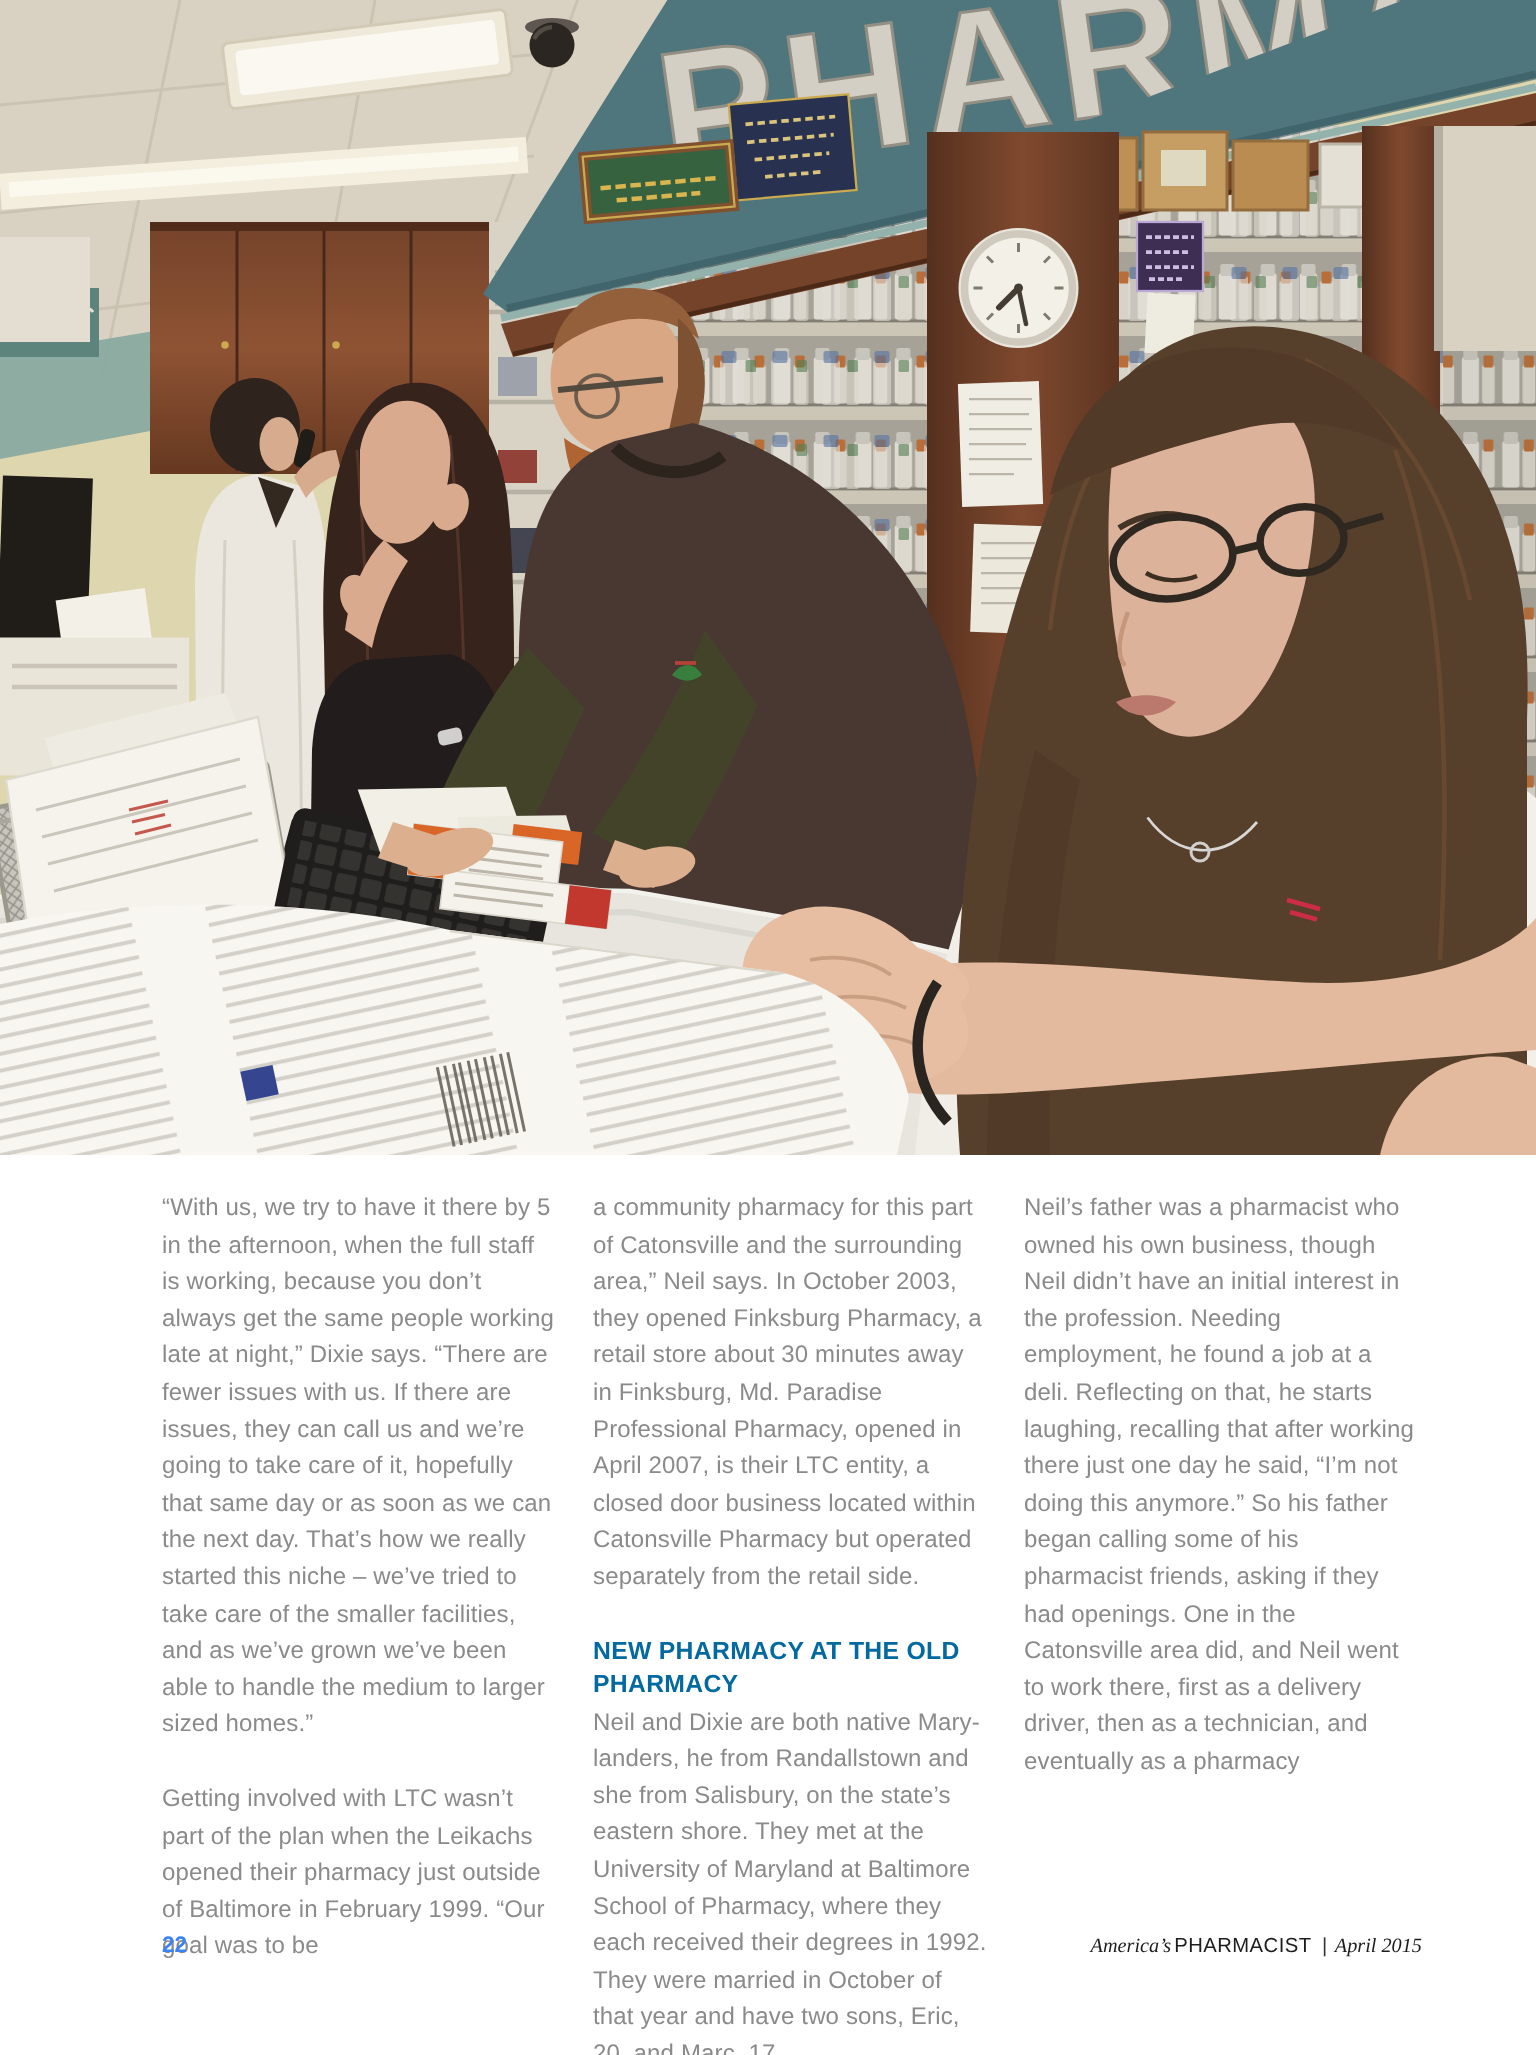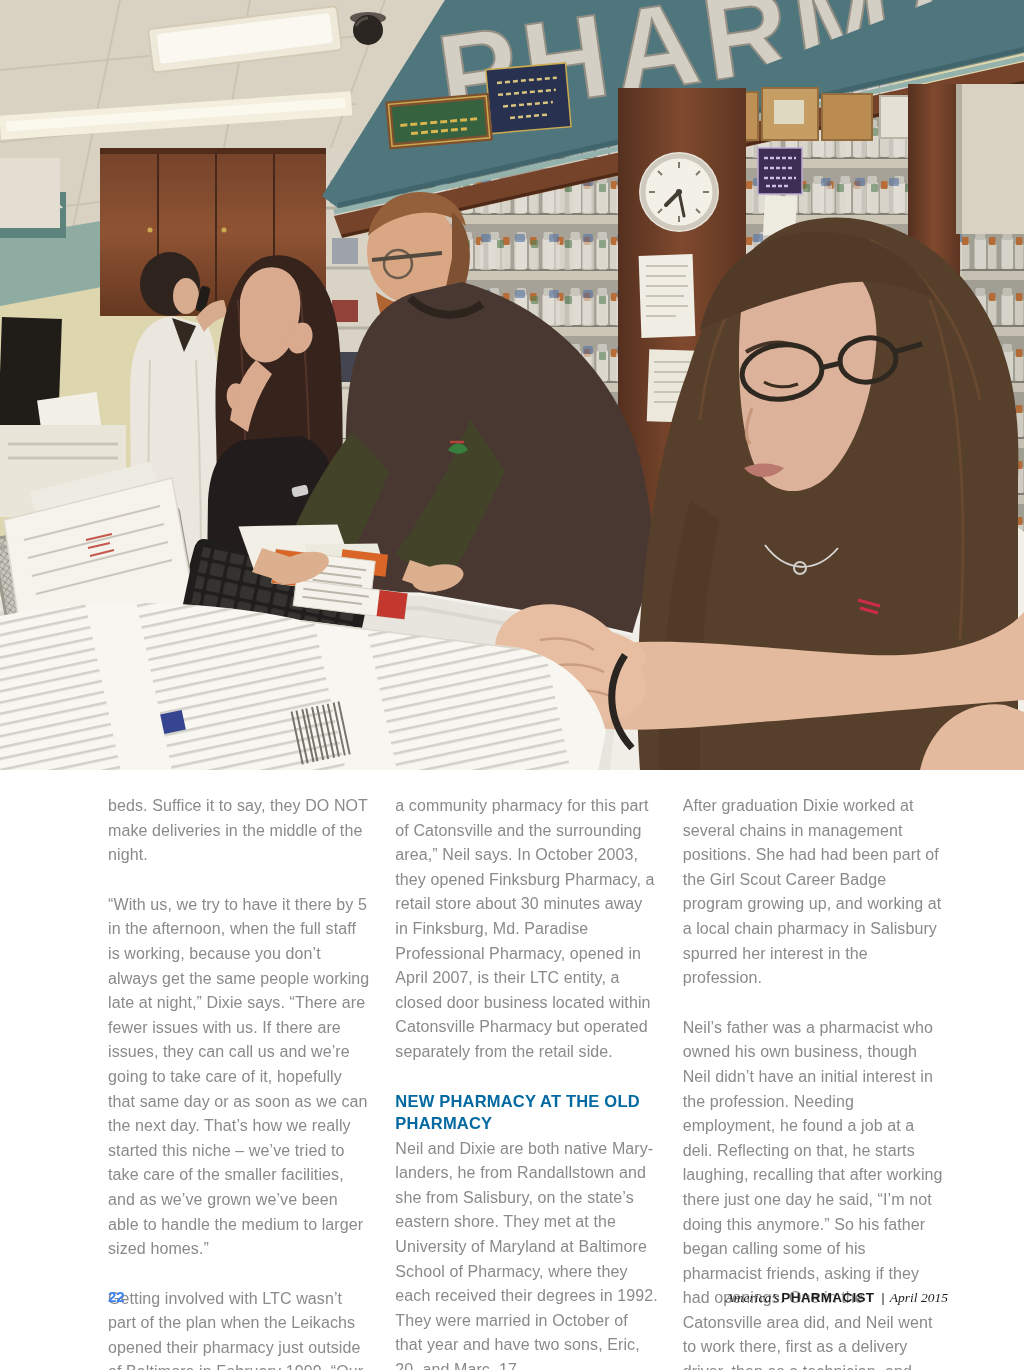--- a/index.html
+++ b/index.html
@@ -10,21 +10,21 @@
   .article{position:absolute;top:794px;left:108px;width:838px;display:flex;gap:24px;
            color:#8a8a8a;font-size:16px;line-height:24.6px;letter-spacing:.1px}
   .article .col{flex:1;min-width:0}
   .article p{margin:0 0 25px}
   .article h3{font-size:16.5px;line-height:22px;color:#0369a1;margin:0 0 3px;letter-spacing:.2px;font-weight:bold}
   footer{position:absolute;top:1288px;left:108px;right:76px;display:flex;
          justify-content:space-between;align-items:baseline}
   .pagenum{font-weight:bold;font-size:15px;color:#3b82f6}
   .credit{font-size:13.5px;color:#1d1d1d;white-space:nowrap}
   .credit em{font-family:"Liberation Serif",serif;}
-  .credit b{font-weight:bold;letter-spacing:.3px;margin:0 2px}
+  .credit b{font-weight:normal;letter-spacing:.3px;margin:0 2px}
   .credit .sep{margin:0 5px;color:#333;font-weight:normal}
 </style>
 </head>
 <body>
 
 <div class="photo-wrap">
 <svg width="1024" height="770" viewBox="0 0 1024 770" xmlns="http://www.w3.org/2000/svg">
   <defs>
     <linearGradient id="wood" x1="0" y1="0" x2="1" y2="0">
       <stop offset="0" stop-color="#4e2817"></stop>
@@ -335,31 +335,29 @@
       <path d="M300 620 L520 648" stroke="#dad7cd" stroke-width="3"></path>
     </g>
   </g>
 
   <rect width="1024" height="770" fill="#f4e0c0" opacity="0.05"></rect>
 </svg>
 </div>
 
 <div class="article">
   <div class="col">
-    <p>beds. Suffice it to say, they DO NOT make deliveries in the middle of the night.</p>
     <p>“With us, we try to have it there by 5 in the afternoon, when the full staff is working, because you don’t always get the same people working late at night,” Dixie says. “There are fewer issues with us. If there are issues, they can call us and we’re going to take care of it, hopefully that same day or as soon as we can the next day. That’s how we really started this niche – we’ve tried to take care of the smaller facilities, and as we’ve grown we’ve been able to handle the medium to larger sized homes.”</p>
     <p>Getting involved with LTC wasn’t part of the plan when the Leikachs opened their pharmacy just outside of Baltimore in February 1999. “Our goal was to be</p>
   </div>
   <div class="col">
     <p>a community pharmacy for this part of Catonsville and the surrounding area,” Neil says. In October 2003, they opened Finksburg Pharmacy, a retail store about 30 minutes away in Finksburg, Md. Paradise Professional Pharmacy, opened in April 2007, is their LTC entity, a closed door business located within Catonsville Pharmacy but operated separately from the retail side.</p>
     <h3>NEW PHARMACY AT THE OLD PHARMACY</h3>
     <p>Neil and Dixie are both native Mary­landers, he from Randallstown and she from Salisbury, on the state’s east­ern shore. They met at the University of Maryland at Baltimore School of Pharmacy, where they each received their degrees in 1992. They were mar­ried in October of that year and have two sons, Eric, 20, and Marc, 17.</p>
   </div>
   <div class="col">
-    <p>After graduation Dixie worked at sev­eral chains in management positions. She had had been part of the Girl Scout Career Badge program growing up, and working at a local chain phar­macy in Salisbury spurred her interest in the profession.</p>
     <p>Neil’s father was a pharmacist who owned his own business, though Neil didn’t have an initial interest in the profession. Needing employment, he found a job at a deli. Reflecting on that, he starts laughing, recalling that after working there just one day he said, “I’m not doing this anymore.” So his father began calling some of his pharmacist friends, asking if they had openings. One in the Catonsville area did, and Neil went to work there, first as a delivery driver, then as a techni­cian, and eventually as a pharmacy</p>
   </div>
 </div>
 
 <footer>
   <span class="pagenum">22</span>
   <span class="credit"><em>America’s</em><b>PHARMACIST</b><span class="sep">|</span><em>April 2015</em></span>
 </footer>
 
 </body></html>

